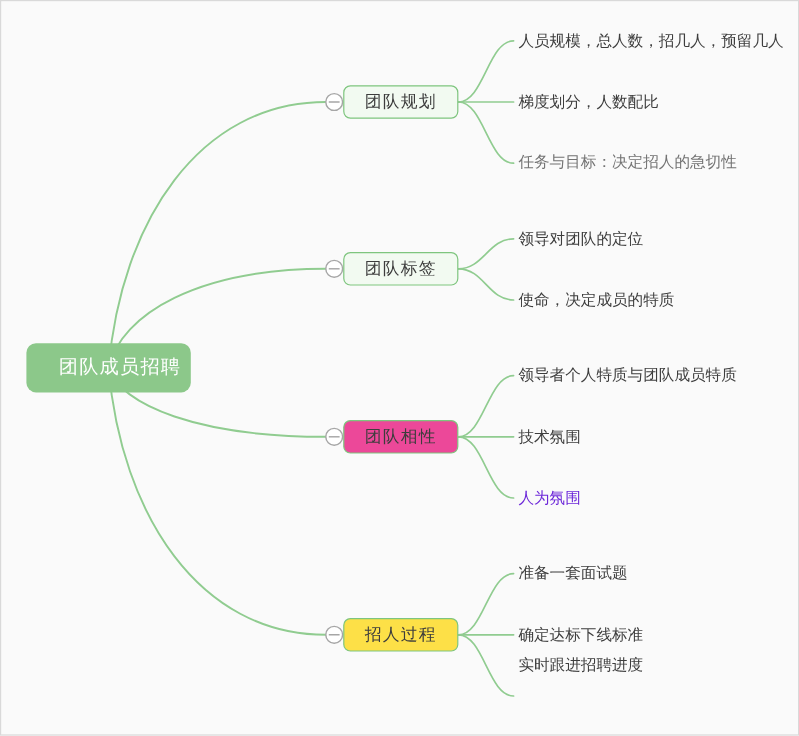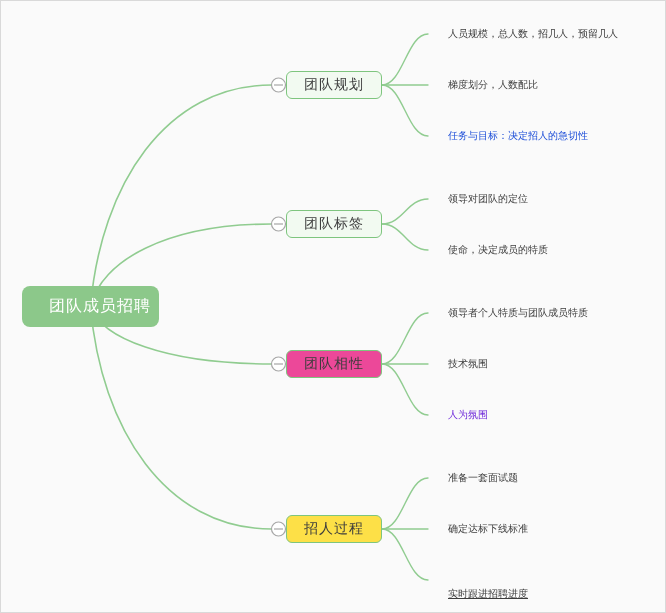--- a/index.html
+++ b/index.html
@@ -21,25 +21,24 @@
   }
   .branch-node{
     width:96px;height:28px;
     border-radius:6px;
     font-size:14px;
     letter-spacing:1px;
     cursor:pointer;
   }
   .leaf-node{
     position:absolute;
-    font-size:10px;
+    font-size:13px;
     line-height:18px;
     white-space:nowrap;
     cursor:pointer;
-    margin-left:16px;
   }
 </style>
 </head>
 <body>
 
 <div id="canvas" style="background: rgb(250, 250, 250); border-color: rgb(217, 217, 217);">
   <svg id="connector-layer" width="664" height="611" viewBox="0 0 664 611">
       <path d="M 89.5 305.5 C 100 183.675, 165 84, 270.5 84" fill="none" stroke="#90cc90" stroke-width="1.6" stroke-linecap="round"></path>
       <g style="cursor: pointer;">
         <circle cx="277.5" cy="84" r="7" fill="#ffffff" stroke="#a6a6a6" stroke-width="1.2"></circle>
@@ -71,31 +70,31 @@
       <path d="M 381 528 C 402 528, 406 477, 427 477" fill="none" stroke="#90cc90" stroke-width="1.4" stroke-linecap="round"></path>
       <path d="M 381 528 C 402 528, 406 528, 427 528" fill="none" stroke="#90cc90" stroke-width="1.4" stroke-linecap="round"></path>
       <path d="M 381 528 C 402 528, 406 579, 427 579" fill="none" stroke="#90cc90" stroke-width="1.4" stroke-linecap="round"></path>
     </svg>
   <div class="node root-node" style="left: 21px; top: 285px; background: rgb(140, 200, 138); color: rgb(255, 255, 255); padding-left: 19px;">团队成员招聘</div>
 <div class="node branch-node" style="left: 285px; top: 70px; background: rgb(242, 250, 241); border: 1.5px solid rgb(126, 197, 126); color: rgb(61, 61, 61);">
       <span>团队规划</span>
     </div>
     <div class="leaf-node" style="left: 431px; top: 24px; color: rgb(61, 61, 61);">人员规模，总人数，招几人，预留几人</div>
     <div class="leaf-node" style="left: 431px; top: 75px; color: rgb(61, 61, 61);">梯度划分，人数配比</div>
-    <div class="leaf-node" style="left: 431px; top: 126px; color: #1d4ed8;">任务与目标：决定招人的急切性</div>
+    <div class="leaf-node" style="left: 431px; top: 126px; color: #737373; font-family: Liberation Mono, monospace;">任务与目标：决定招人的急切性</div>
     <div class="node branch-node" style="left: 285px; top: 209px; background: rgb(242, 250, 241); border: 1.5px solid rgb(126, 197, 126); color: rgb(61, 61, 61);">
       <span>团队标签</span>
     </div>
     <div class="leaf-node" style="left: 431px; top: 240px; color: rgb(61, 61, 61);">使命，决定成员的特质</div>
     <div class="leaf-node" style="left: 431px; top: 189px; color: rgb(61, 61, 61);">领导对团队的定位</div>
     <div class="node branch-node" style="left: 285px; top: 349px; background: #ec4899; border: 1.5px solid rgb(126, 197, 126); color: rgb(61, 61, 61);">
       <span>团队相性</span>
     </div>
     <div class="leaf-node" style="left: 431px; top: 303px; color: rgb(61, 61, 61);">领导者个人特质与团队成员特质</div>
     <div class="leaf-node" style="left: 431px; top: 354px; color: rgb(61, 61, 61);">技术氛围</div>
     <div class="leaf-node" style="left: 431px; top: 405px; color: #6d28d9; text-align: right;">人为氛围</div>
     <div class="node branch-node" style="left: 285px; top: 514px; background: #fde047; border: 1.5px solid rgb(126, 197, 126); color: rgb(61, 61, 61);">
       <span>招人过程</span>
     </div>
     <div class="leaf-node" style="left: 431px; top: 519px; color: rgb(61, 61, 61);">确定达标下线标准</div>
     <div class="leaf-node" style="left: 431px; top: 468px; color: rgb(61, 61, 61);">准备一套面试题</div>
-    <div class="leaf-node" style="left: 431px; top: 584px; color: rgb(61, 61, 61); text-decoration: underline;">实时跟进招聘进度</div>
+    <div class="leaf-node" style="left: 431px; top: 544px; color: rgb(61, 61, 61);">实时跟进招聘进度</div>
   </div>
 
 </body></html>

